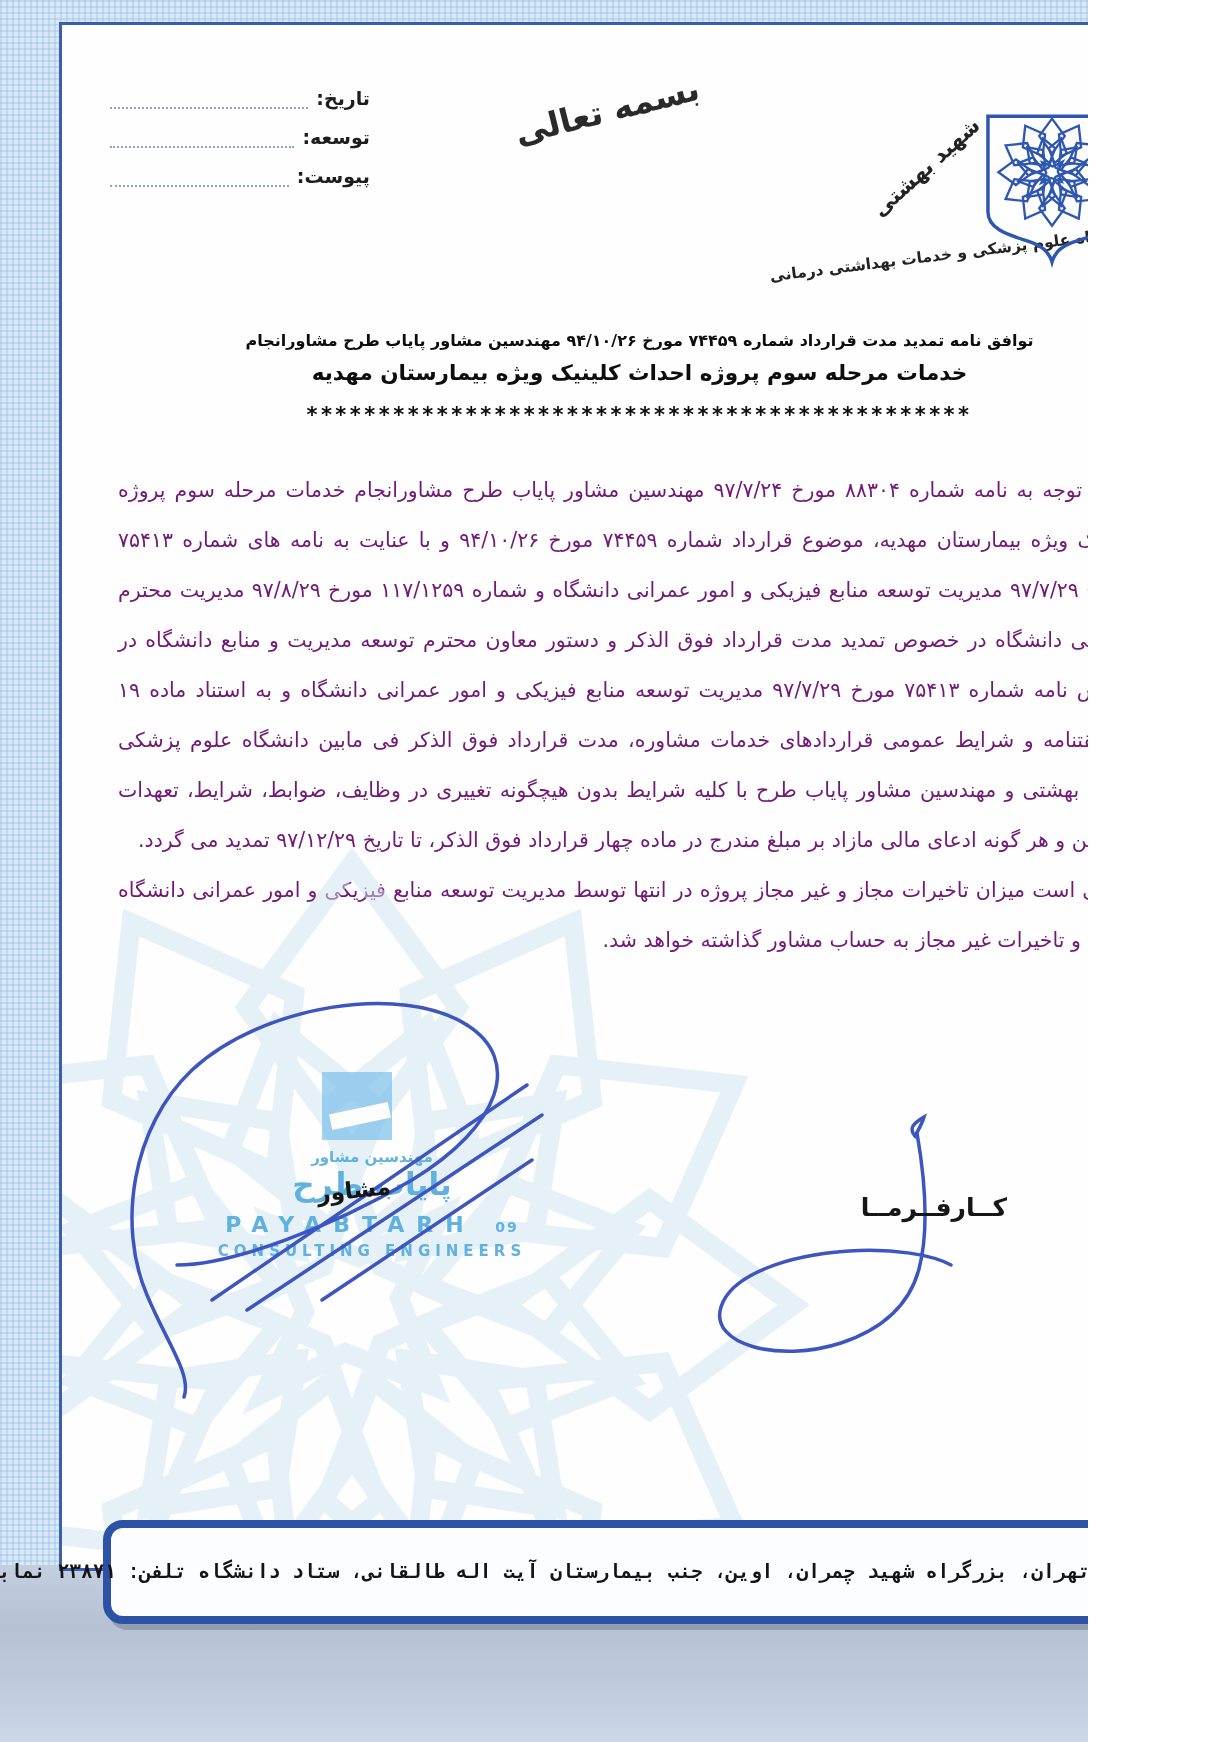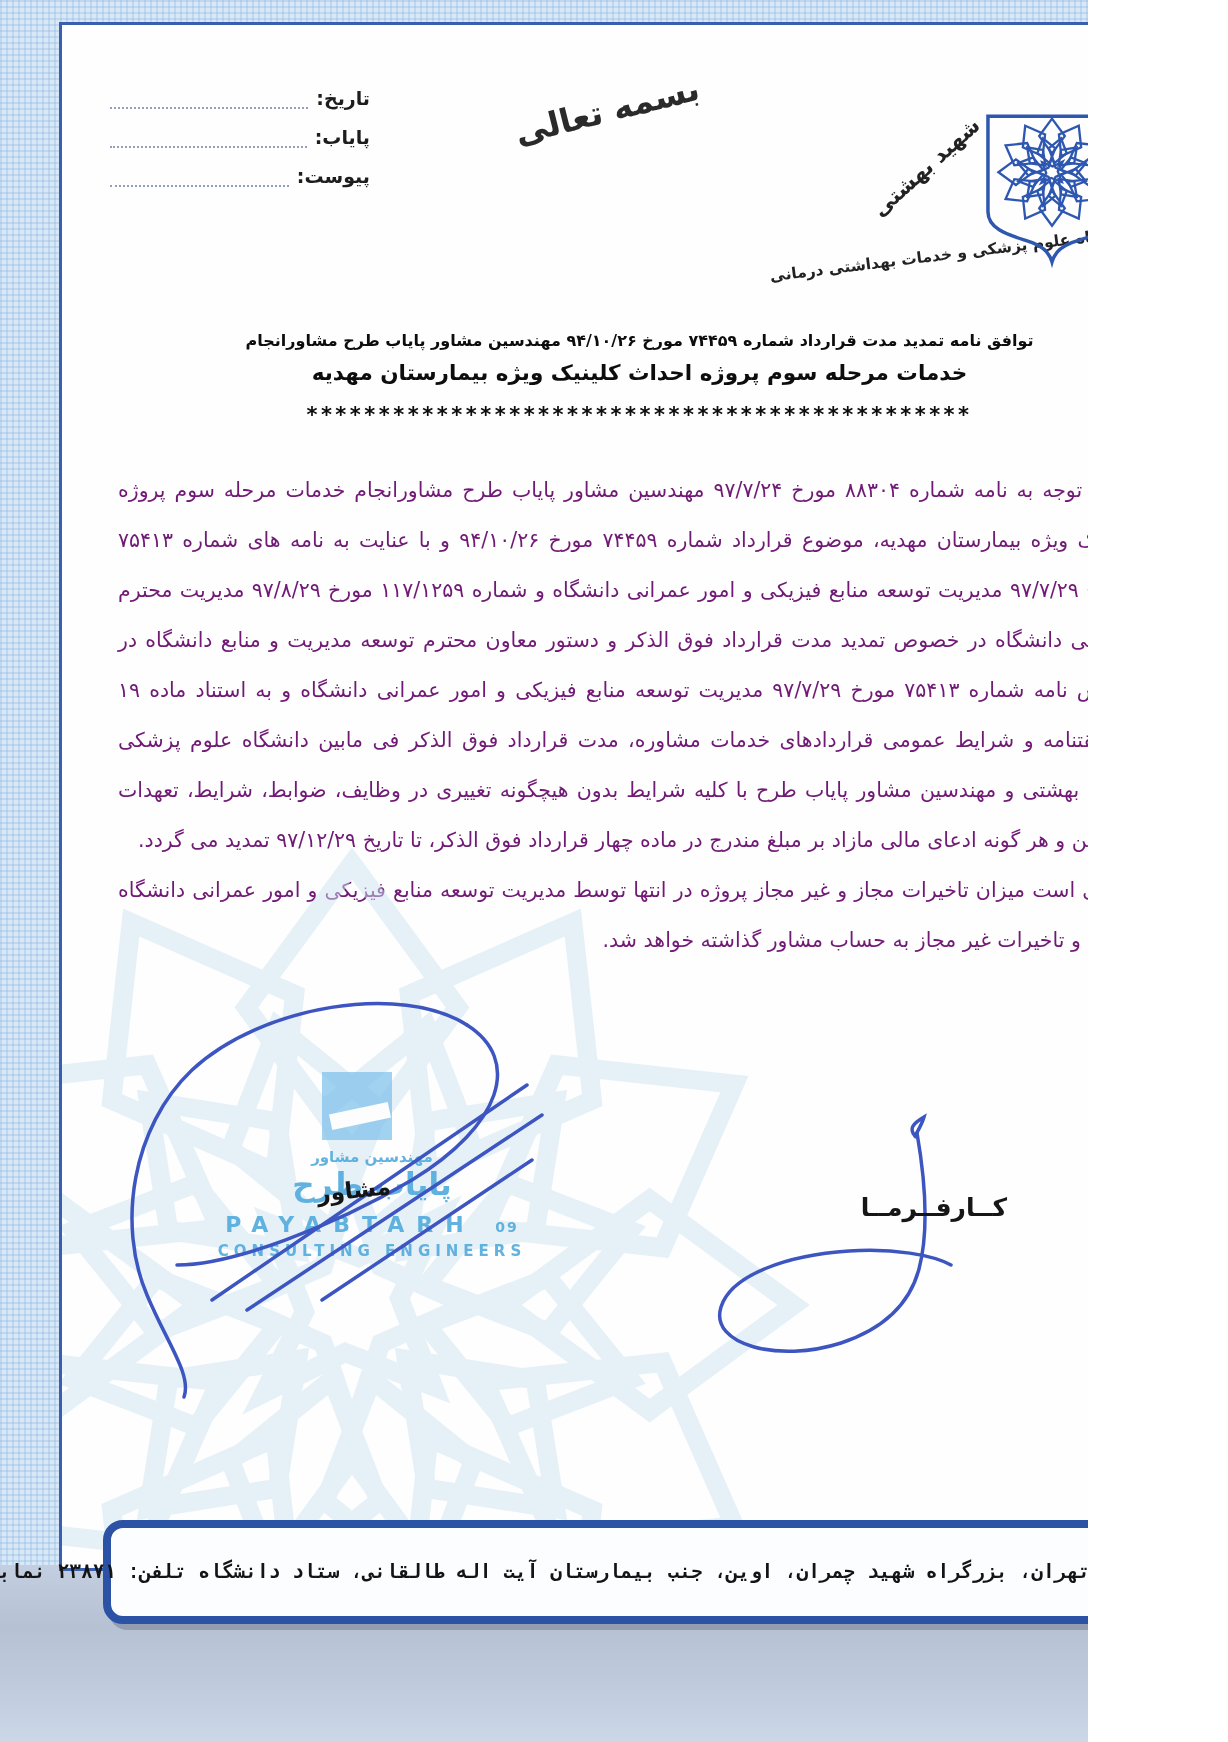--- a/index.html
+++ b/index.html
@@ -135,21 +135,21 @@
   <div class="bottom-band"></div>
 
   <div class="page">
 
     <div class="hfields">
       <div class="hrow">
         <span class="hlabel">تاریخ:</span>
         <span class="hline"></span>
       </div>
       <div class="hrow">
-        <span class="hlabel">پایاب:</span>
+        <span class="hlabel">توسعه:</span>
         <span class="hline"></span>
       </div>
       <div class="hrow">
         <span class="hlabel">پیوست:</span>
         <span class="hline"></span>
       </div>
     </div>
 
     <div class="besmele">بسمه تعالی</div>
 

